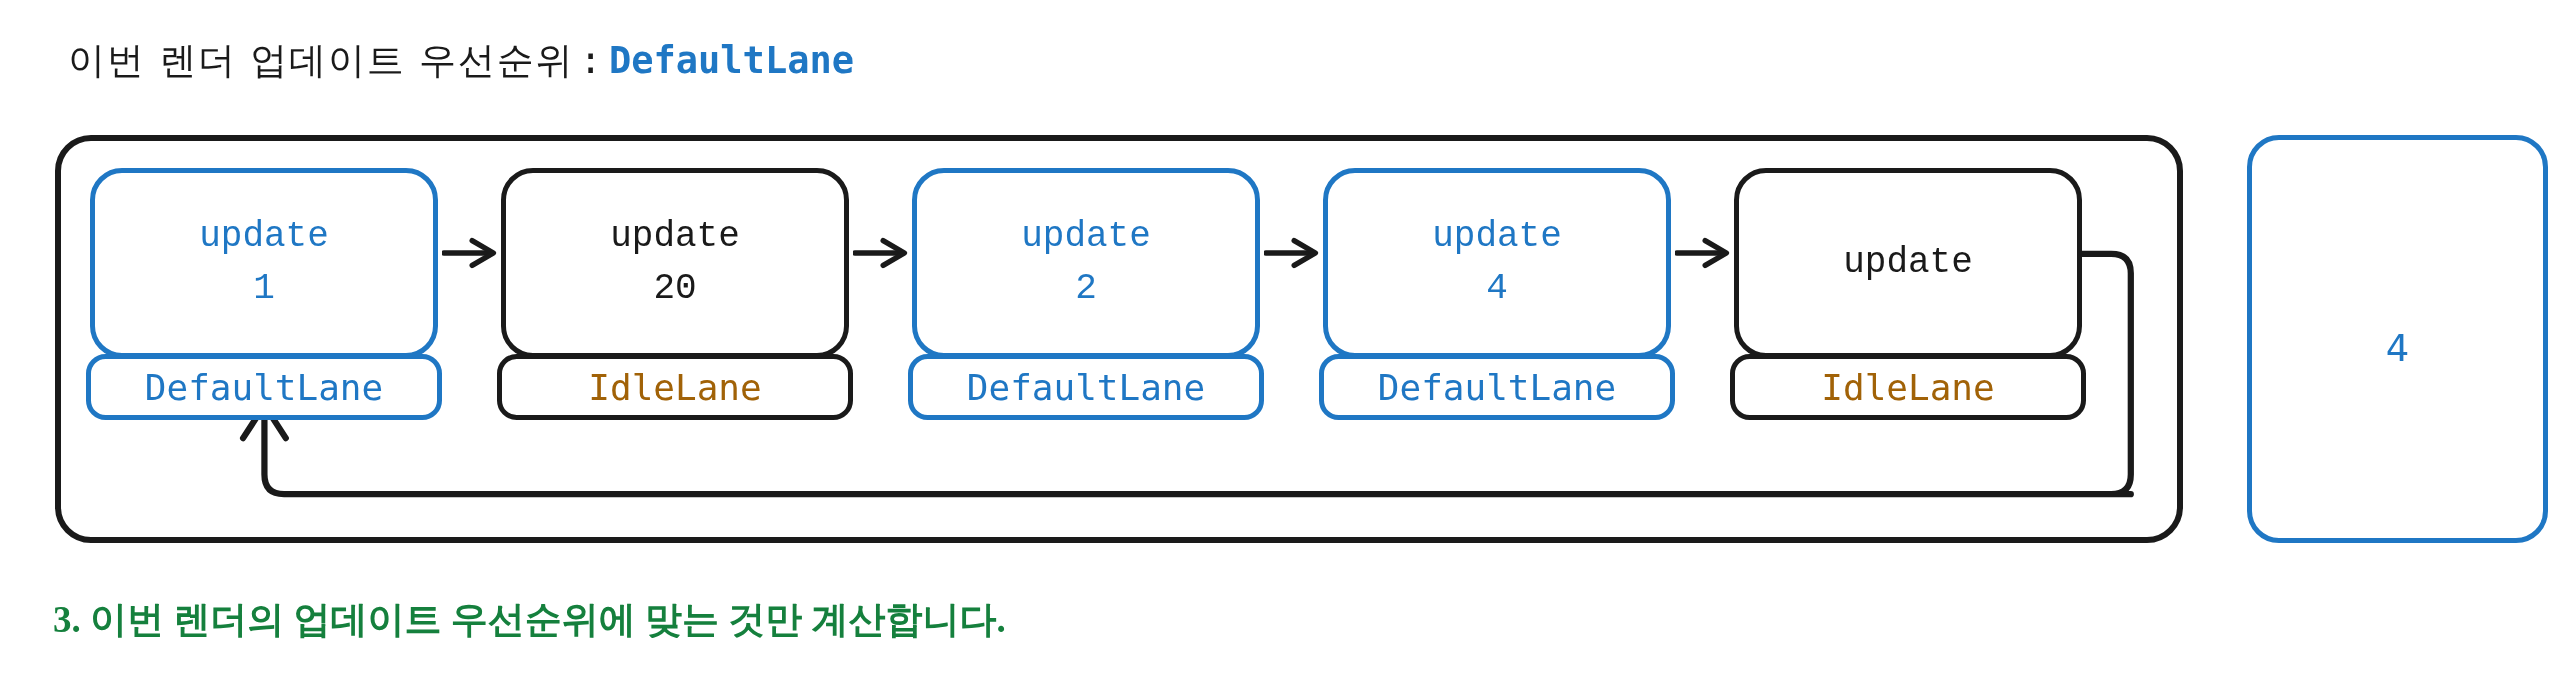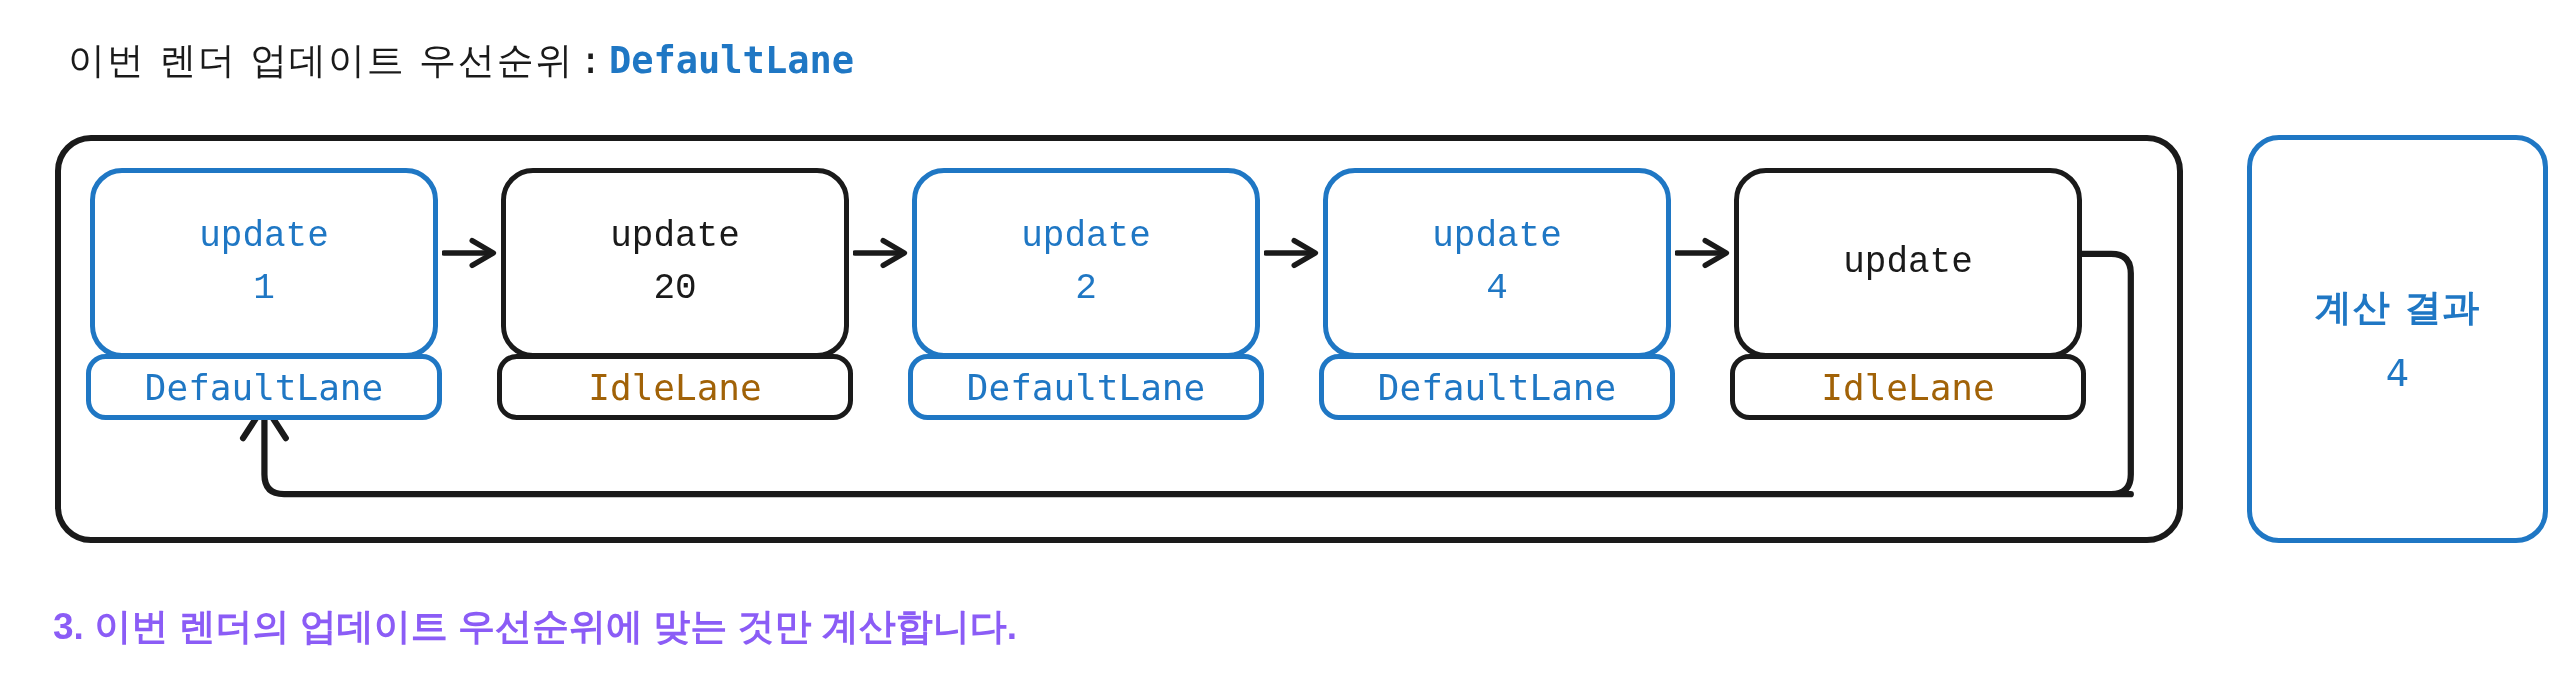--- a/index.html
+++ b/index.html
@@ -124,26 +124,25 @@
     color: #1f77c4;
     font-family: "DejaVu Sans", sans-serif;
   }
   #result-label { font-size: 37px; font-weight: bold; letter-spacing: 0.9px; }
   #result-value { font-size: 37px; margin-top: 19.6px; }
 
   
   #caption {
     position: absolute;
     left: 53px; top: 595px;
-    color: #8b5cf6;
+    color: #15803d;
     font-size: 37px;
     font-weight: bold;
-    font-family: Liberation Sans, sans-serif;
+    font-family: Liberation Serif, serif;
     white-space: pre;
-    margin-top: 7px;
   }
 </style>
 </head>
 <body>
 
 <div id="title-row">
   <span id="title-label">이번 렌더 업데이트 우선순위</span>
   <span id="title-colon">:</span>
   <span id="title-value">DefaultLane</span>
 </div>
@@ -234,18 +233,17 @@
            L 2392 533
            Q 2392 555 2370 555
            L 2392 555
            L 318 555
            Q 296 555 296 533
            L 296 462" fill="none" stroke="#1a1a1a" stroke-width="7" stroke-linecap="round" stroke-linejoin="round"></path>
   <polyline points="272,492 296,455 320,492" fill="none" stroke="#1a1a1a" stroke-width="7" stroke-linecap="round" stroke-linejoin="round"></polyline>
 </svg>
 
 <div id="result-box">
-  <span id="result-label">계산 결과</span>
   <span id="result-value">4</span>
 </div>
 
 <div id="caption">3. 이번 렌더의 업데이트 우선순위에 맞는 것만 계산합니다.</div>
 
 
 </body></html>

